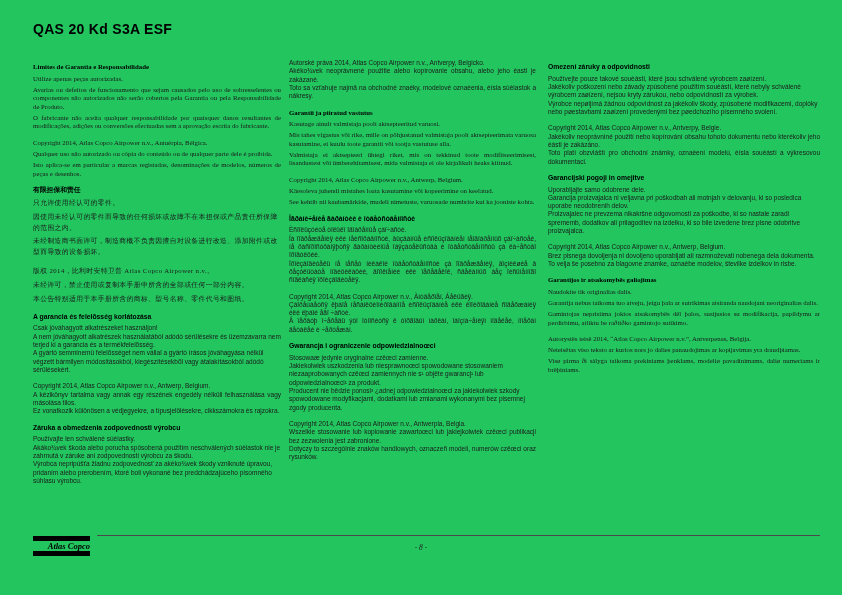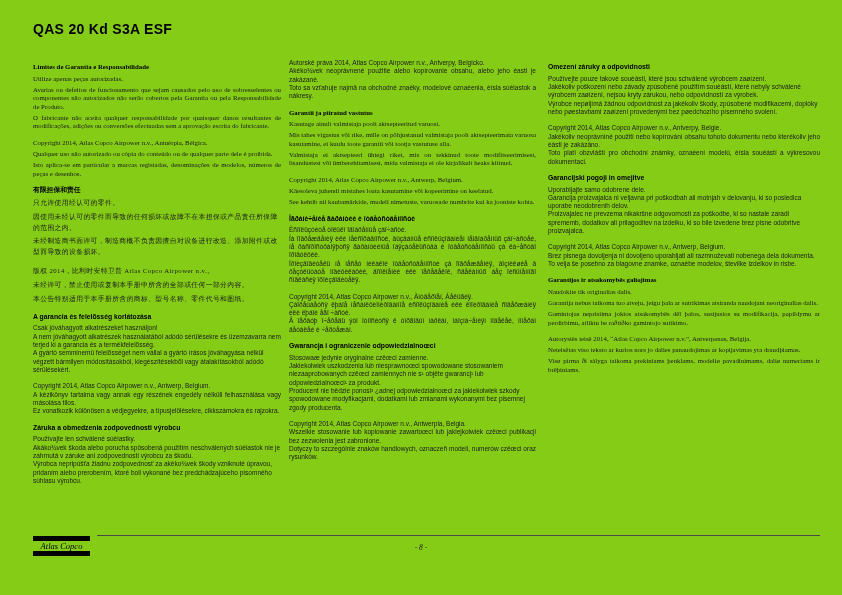--- a/index.html
+++ b/index.html
@@ -1,16 +1,16 @@
 <!DOCTYPE html>
 <html><head>
 <meta charset="utf-8">
 <style>
   html,body{margin:0;padding:0;background:#e8e8e8;}
-  .page{position:relative;width:842px;height:595px;background:#84cc16;overflow:hidden;
+  .page{position:relative;width:842px;height:595px;background:#22c55e;overflow:hidden;
         font-family:"Liberation Sans",sans-serif;color:#1b1b1b;}
   .doc-title{position:absolute;left:33px;top:21px;margin:0;font-family:"Liberation Sans",sans-serif;
         font-size:14px;font-weight:bold;letter-spacing:0.3px;color:#000;}
   .col{position:absolute;}
   .col1{left:33px;top:63px;width:248px;}
   .col2{left:289px;top:59px;width:247px;}
   .col3{left:548px;top:63px;width:272px;}
   .sec{margin:0 0 8px 0;font-size:6.5px;line-height:1.28;}
   .sec.has-head{margin-top:6px;}
   .col .sec:first-child{margin-top:0;}
@@ -18,22 +18,22 @@
   .sec p{margin:0;}
   .sec.serif{font-family:"Liberation Serif",serif;font-size:6.8px;line-height:1.26;}
   .sec.serif p{margin-bottom:2.5px;}
   .sec.sans{font-family:"Liberation Sans",sans-serif;}
   .sec.zh p{line-height:1.6;margin-bottom:3px;letter-spacing:0.4px;}
   .sec.justify p{text-align:justify;}
   .footer-rule{position:absolute;left:97px;top:535px;width:723px;height:0;
         border-top:1px solid #4a4a4a;}
   .logo{position:absolute;left:33px;top:536px;width:57px;}
   .logo .bar{height:5px;background:#000;}
-  .logo .logo-text{font-family:"Liberation Serif",serif;font-style:italic;font-weight:normal;
-        font-size:8.5px;line-height:10px;text-align:center;color:#000;letter-spacing:0px;
+  .logo .logo-text{font-family:"Liberation Serif",serif;font-style:italic;font-weight:bold;
+        font-size:8.5px;line-height:10px;text-align:right;color:#000;letter-spacing:0px;
         white-space:nowrap;}
   .page-num{position:absolute;left:0;top:543px;width:842px;text-align:center;
         font-family:"Liberation Serif",serif;font-style:italic;font-size:7.5px;color:#222;}
 </style>
 </head>
 <body>
 
 <div class="page">
   <h1 class="doc-title">QAS 20 Kd S3A ESF</h1>
 

